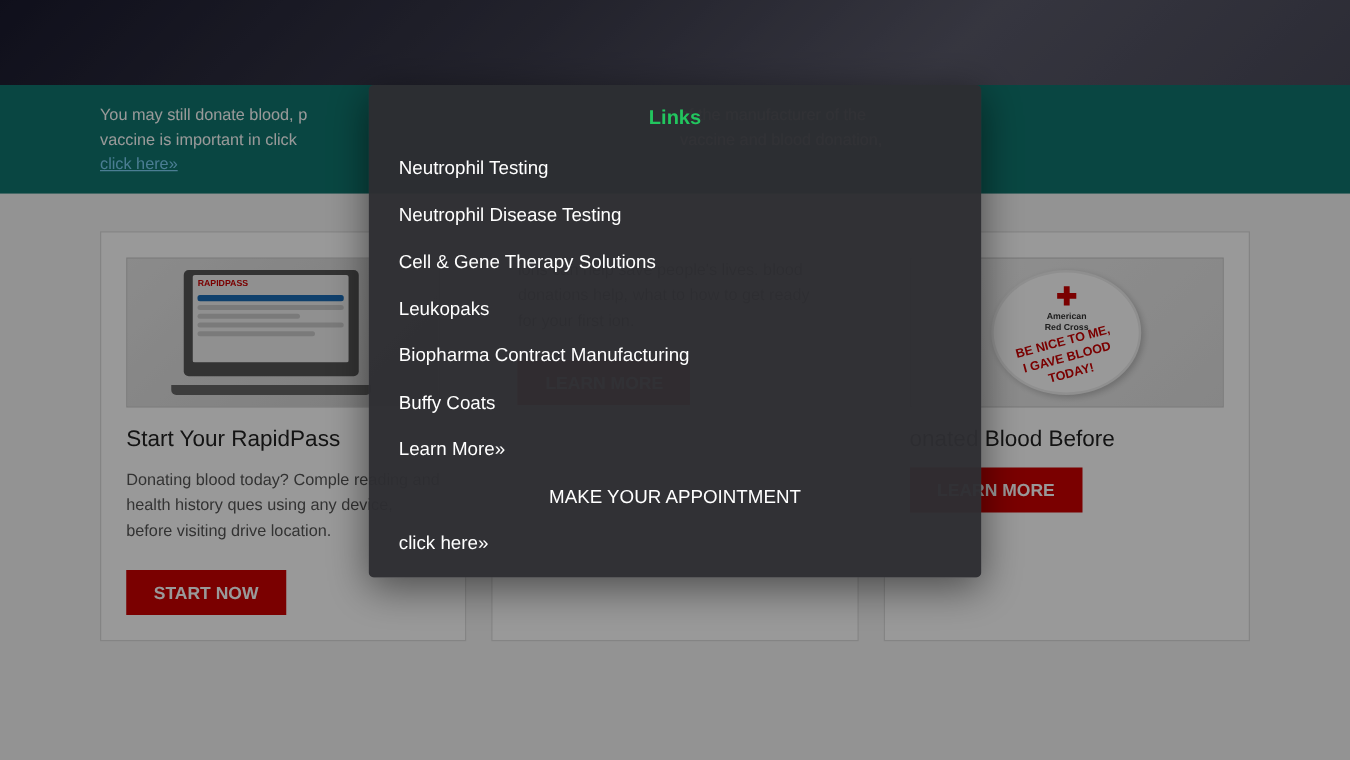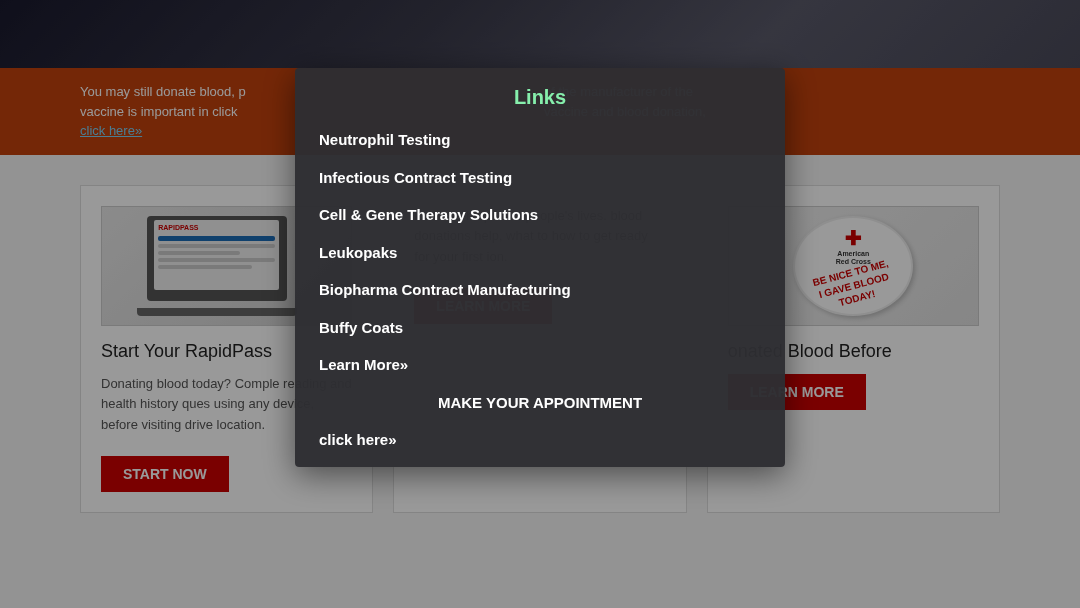--- a/index.html
+++ b/index.html
@@ -22,21 +22,21 @@
     }
     .top-image-area::before {
       content: '';
       position: absolute;
       top: 0; left: 0; right: 0; bottom: 0;
       background: linear-gradient(135deg, #1a1a2e 0%, #3a3a4a 40%, #5a5a6a 70%, #4a4a5a 100%);
     }
 
     
     .info-banner {
-      background: #c2410c;
+      background: #0f766e;
       padding: 14px 80px;
       display: flex;
       align-items: flex-start;
       gap: 8px;
       min-height: 75px;
     }
     .info-banner-text {
       color: white;
       font-size: 13px;
       line-height: 1.5;
@@ -213,22 +213,22 @@
       background: rgba(45, 45, 50, 0.97);
       border-radius: 4px;
       z-index: 200;
       overflow: hidden;
       box-shadow: 0 8px 32px rgba(0,0,0,0.5);
     }
 
     .links-modal-header {
       text-align: center;
       padding: 18px 20px 12px;
-      color: #86efac;
-      font-size: 20px;
+      color: #22c55e;
+      font-size: 16px;
       font-weight: bold;
     }
 
     .links-modal-list {
       padding: 0 0 8px 0;
       max-height: 440px;
       overflow-y: auto;
     }
 
     .links-modal-list::-webkit-scrollbar {
@@ -243,21 +243,20 @@
     }
 
     .link-item {
       display: block;
       padding: 9px 24px;
       color: white;
       font-size: 15px;
       cursor: pointer;
       text-decoration: none;
       line-height: 1.3;
-      font-weight: bold;
     }
 
     .link-item.uppercase {
       text-transform: uppercase;
       text-align: center;
     }
 
     
     .page-wrapper {
       width: 1080px;
@@ -335,21 +334,21 @@
     </div>
   </div>
 
   <div class="overlay"></div>
 
   <div class="links-modal">
     <div class="links-modal-header">Links</div>
     <div class="links-modal-list">
 
     <a class="link-item" href="#">Neutrophil Testing</a>
-        <a class="link-item" href="#">Infectious Contract Testing</a>
+        <a class="link-item" href="#">Neutrophil Disease Testing</a>
         <a class="link-item" href="#">Cell &amp; Gene Therapy Solutions</a>
         <a class="link-item" href="#">Leukopaks</a>
         <a class="link-item" href="#">Biopharma Contract Manufacturing</a>
         <a class="link-item" href="#">Buffy Coats</a>
         <a class="link-item" href="#">Learn More»</a>
         <a class="link-item uppercase" href="#">MAKE YOUR APPOINTMENT</a>
         <a class="link-item" href="#">click here»</a>
       </div>
   </div>
 

